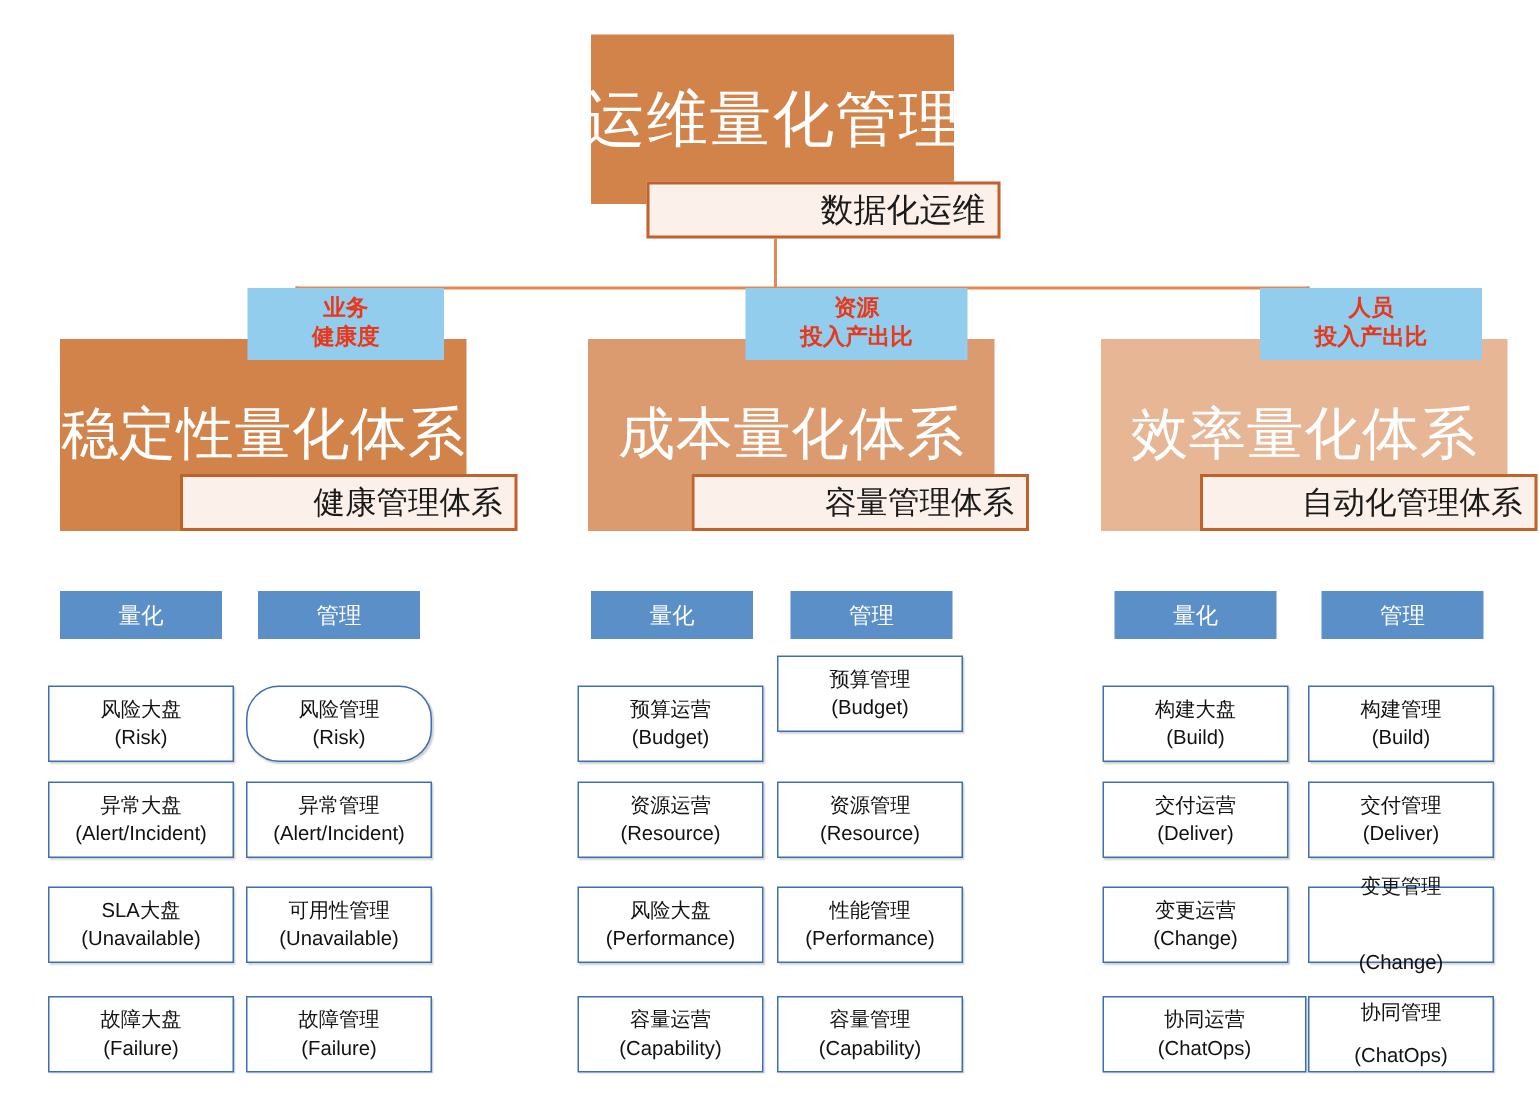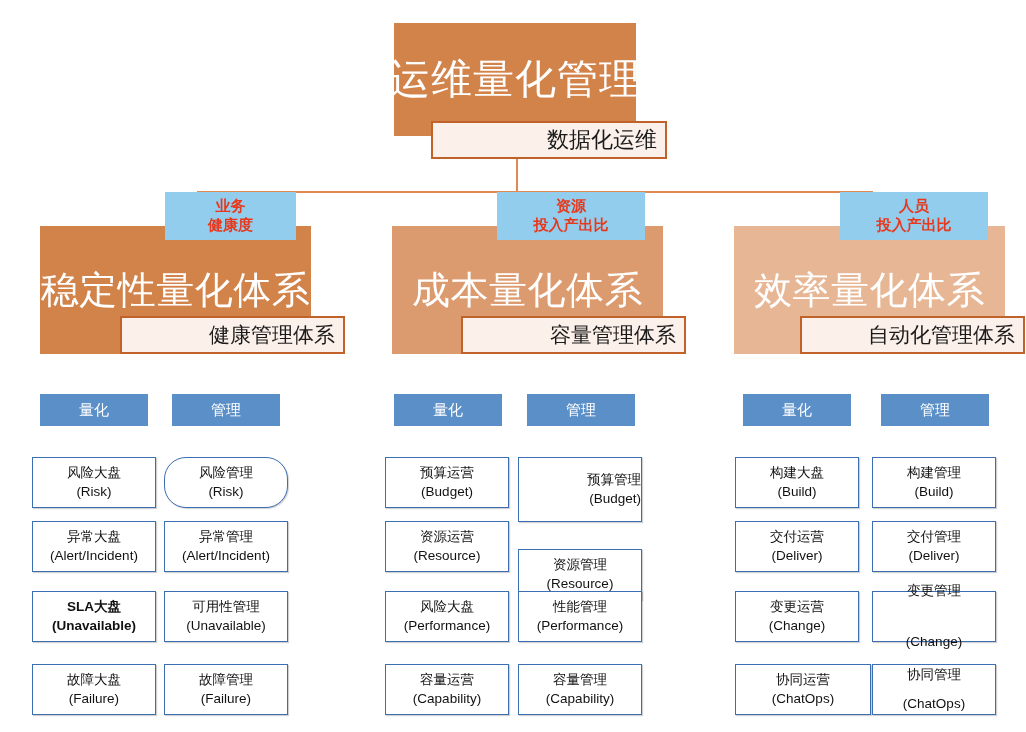--- a/index.html
+++ b/index.html
@@ -136,21 +136,21 @@
 
   <div class="leaf" style="left:32px;top:521px;width:124px;height:51px;">
     <span>异常大盘</span>
     <span class="ln2">(Alert/Incident)</span>
   </div>
   <div class="leaf" style="left:164px;top:521px;width:124px;height:51px;">
     <span>异常管理</span>
     <span class="ln2">(Alert/Incident)</span>
   </div>
 
-  <div class="leaf" style="left:32px;top:591px;width:124px;height:51px;font-weight:bold;">
+  <div class="leaf" style="left:32px;top:591px;width:124px;height:51px;">
     <span>SLA大盘</span>
     <span class="ln2">(Unavailable)</span>
   </div>
   <div class="leaf" style="left:164px;top:591px;width:124px;height:51px;">
     <span>可用性管理</span>
     <span class="ln2">(Unavailable)</span>
   </div>
 
   <div class="leaf" style="left:32px;top:664px;width:124px;height:51px;">
     <span>故障大盘</span>
@@ -176,30 +176,30 @@
     <span>量化</span>
   </div>
   <div class="col-head" style="left:527px;top:394px;width:108px;height:32px;">
     <span>管理</span>
   </div>
 
   <div class="leaf" style="left:385px;top:457px;width:124px;height:51px;">
     <span>预算运营</span>
     <span class="ln2">(Budget)</span>
   </div>
-  <div class="leaf" style="left:518px;top:457px;width:124px;height:65px;align-items:flex-end;">
+  <div class="leaf" style="left:518px;top:437px;width:124px;height:51px;">
     <span>预算管理</span>
     <span class="ln2">(Budget)</span>
   </div>
 
   <div class="leaf" style="left:385px;top:521px;width:124px;height:51px;">
     <span>资源运营</span>
     <span class="ln2">(Resource)</span>
   </div>
-  <div class="leaf" style="left:518px;top:549px;width:124px;height:51px;">
+  <div class="leaf" style="left:518px;top:521px;width:124px;height:51px;">
     <span>资源管理</span>
     <span class="ln2">(Resource)</span>
   </div>
 
   <div class="leaf" style="left:385px;top:591px;width:124px;height:51px;">
     <span>风险大盘</span>
     <span class="ln2">(Performance)</span>
   </div>
   <div class="leaf" style="left:518px;top:591px;width:124px;height:51px;">
     <span>性能管理</span>

